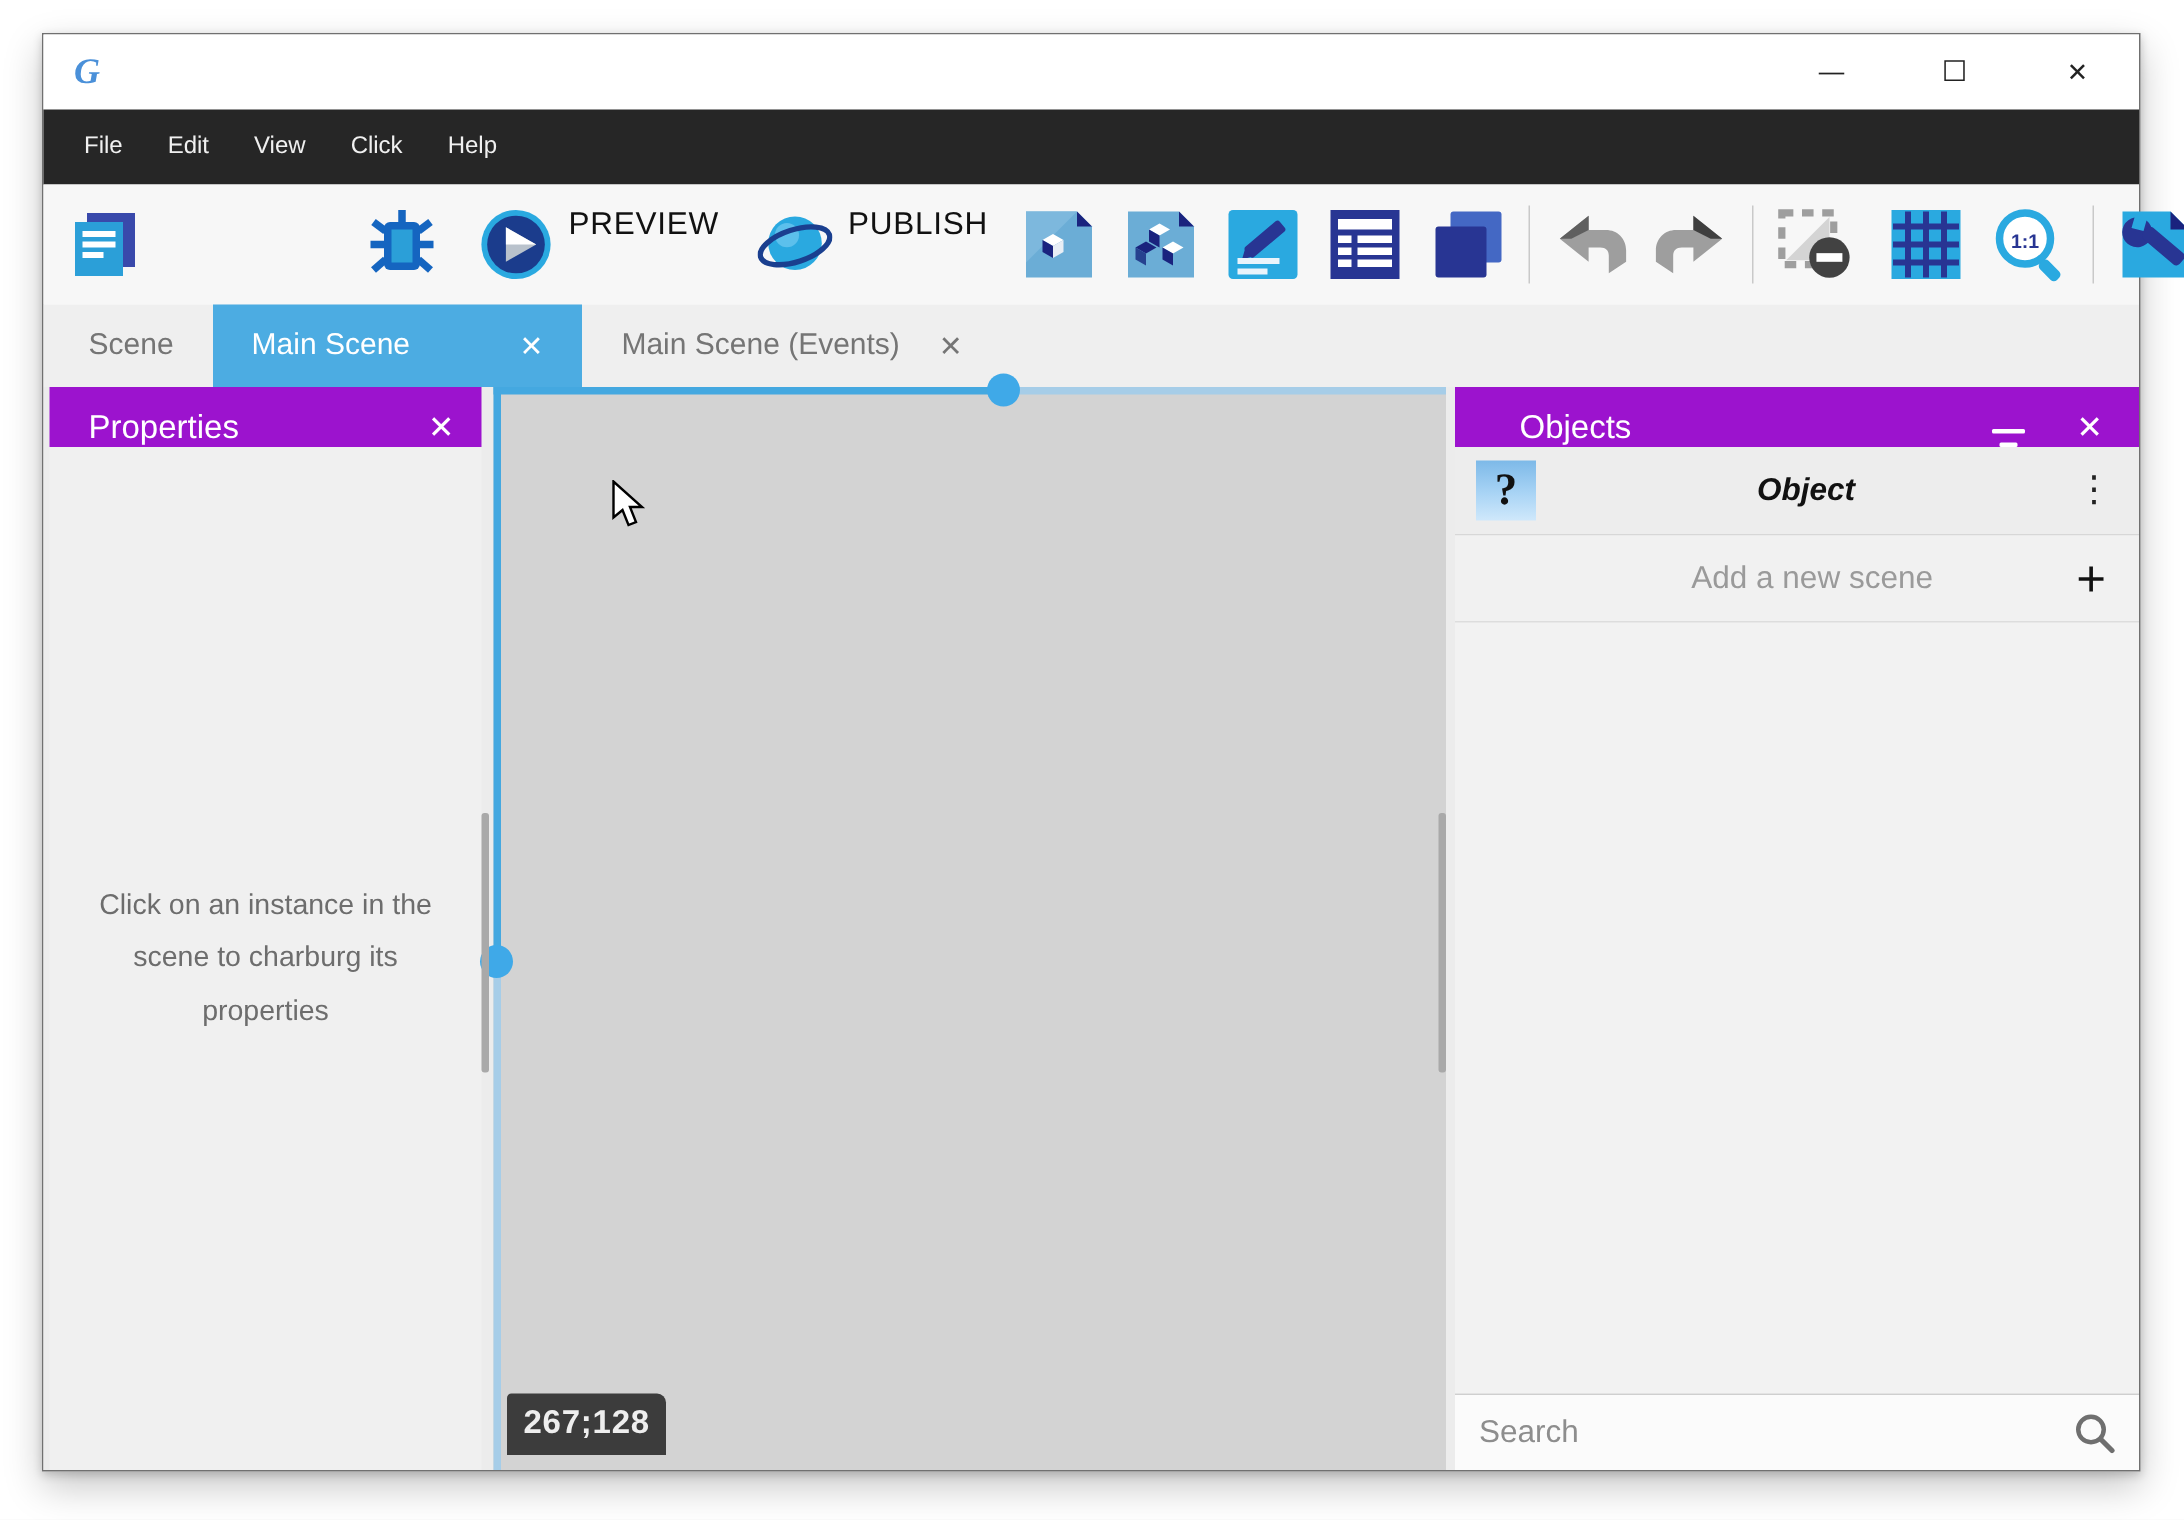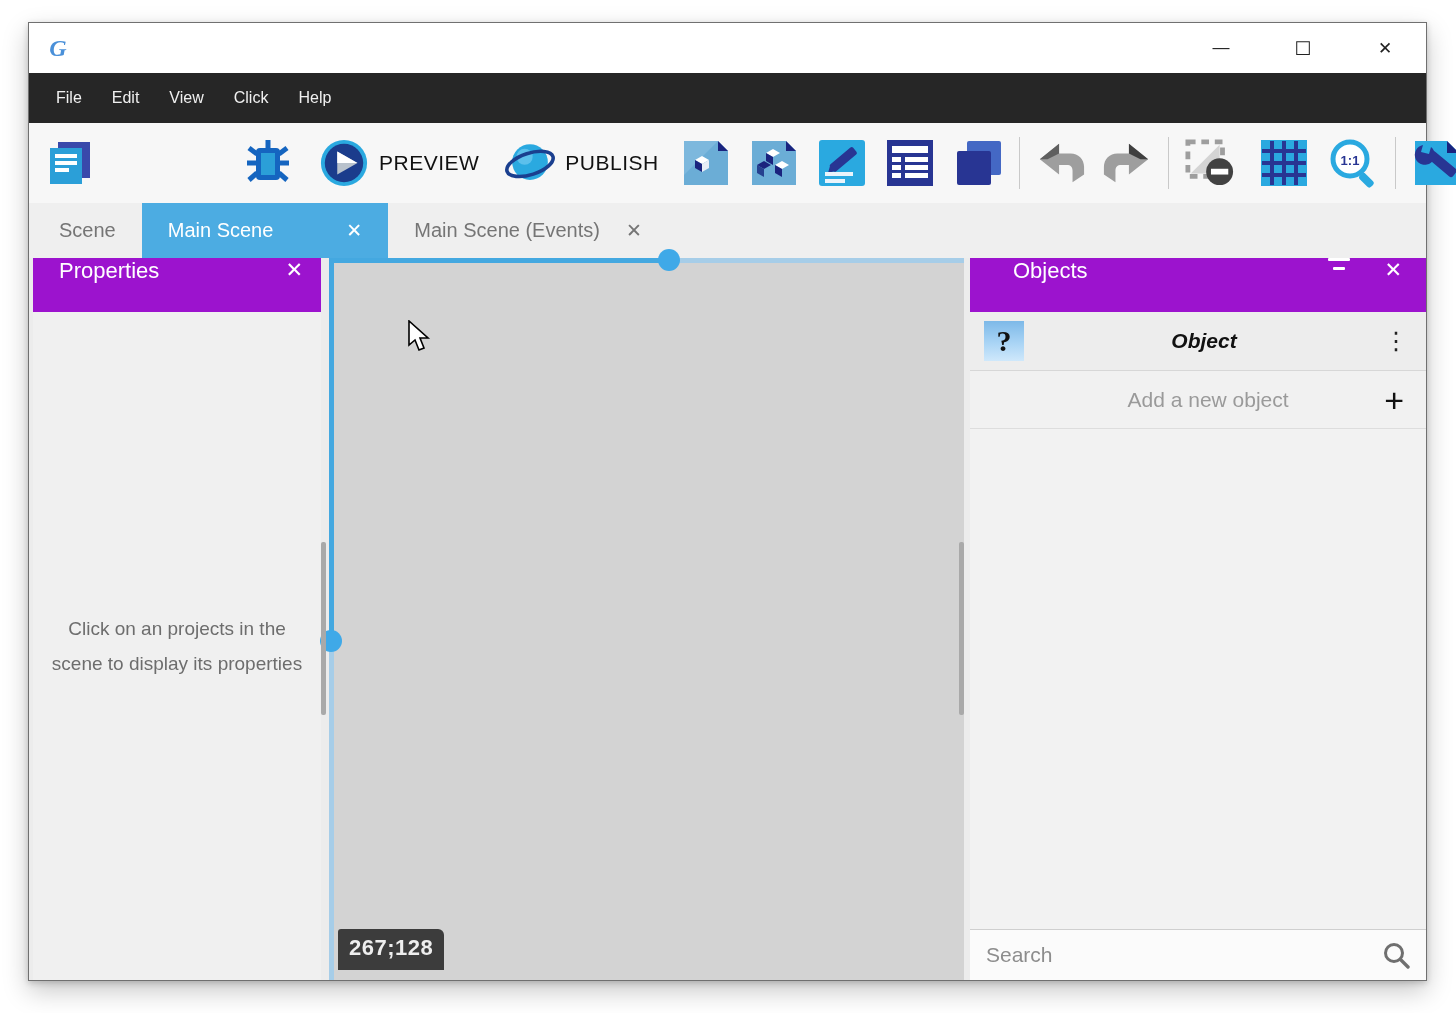--- a/index.html
+++ b/index.html
@@ -24,33 +24,33 @@
 
   
   .menubar { height:50px; background:#262626; display:flex; align-items:center; padding-left:12px; flex:0 0 auto; }
   .menu-item { color:#f0f0f0; font-size:16px; padding:0 15px; height:100%; display:flex; align-items:center; }
 
   
   .toolbar { height:80px; background:#f7f7f7; display:flex; align-items:center; flex:0 0 auto; }
   .tb-icon { width:50px; height:50px; display:flex; align-items:center; justify-content:center; flex:0 0 auto; }
   .tb-label { font-size:21px; color:#111; margin-left:10px; letter-spacing:.5px; }
   .tb-sep { width:1px; height:52px; background:#c9c9c9; margin:0 16px; flex:0 0 auto; }
-  .tb-group { display:flex; align-items:center; }
+  .tb-group { display:flex; align-items:flex-start; }
 
   
   .tabbar { height:55px; background:#efefef; display:flex; align-items:stretch; padding-left:4px; flex:0 0 auto; }
   .tab { display:flex; align-items:center; padding:0 26px; font-size:20px; color:#757575; }
   .tab .tab-close { margin-left:26px; font-size:19px; color:#757575; }
   .tab.active { background:#4cace2; color:#fff;gap:47px; }
   .tab.active .tab-close { color:#fff; }
 
   
   .main { flex:1 1 auto; display:flex; background:#ececec; padding-left:4px; position:relative; min-height:0; }
 
-  .panel-header { height:54px; background:#9c13ce; color:#fff; display:flex; align-items:flex-start;
+  .panel-header { height:40px; background:#9c13ce; color:#fff; display:flex; align-items:flex-end;
     padding:0 18px 0 26px; font-size:22px; flex:0 0 auto; }
   .panel-header .hd-close { margin-left:auto; font-size:21px; color:#fff; }
 
   
   .props { width:288px; background:#f0f0f0; display:flex; flex-direction:column; flex:0 0 auto; }
   .props-body { flex:1; display:flex; align-items:center; justify-content:center; padding:0 18px; }
   .props-empty { font-size:19px; line-height:1.85; color:#6d6d6d; text-align:center; }
 
   .gap-l { width:8px; flex:0 0 auto; }
   .gap-r { width:6px; flex:0 0 auto; }
@@ -289,21 +289,21 @@
   </div>
 
   <div class="main">
 
     <div class="props">
       <div class="panel-header">
         <span>Properties</span>
         <span class="hd-close">✕</span>
       </div>
       <div class="props-body">
-        <div class="props-empty">Click on an projects in the scene to display its properties</div>
+        <div class="props-empty">Click on an instance in the scene to charburg its properties</div>
       </div>
     </div>
 
     <div class="gap-l"></div>
     <div class="gray-thumb thumb-props"></div>
 
     <div class="canvas">
       <div class="hscroll-line">
         <div class="hscroll-a"></div>
           <div class="hscroll-b"></div>
@@ -337,21 +337,21 @@
         <span style="font-size:21px;">✕</span>
       </div>
 
       <div class="obj-row">
         <div class="obj-thumb">?</div>
         <div class="obj-name">Object</div>
         <div class="kebab">⋮</div>
       </div>
 
       <div class="add-row">
-        <div class="add-label">Add a new object</div>
+        <div class="add-label">Add a new scene</div>
         <div class="plus">+</div>
       </div>
 
       <div class="objects-body"></div>
 
       <div class="search-bar">
         <input class="search-input" type="text" placeholder="Search" style="">
         <svg width="28" height="28" viewBox="0 0 28 28">
           <circle cx="12" cy="12" r="8.5" fill="none" stroke="#6f6f6f" stroke-width="3"></circle>
           <line x1="18.5" y1="18.5" x2="26" y2="26" stroke="#6f6f6f" stroke-width="3.4" stroke-linecap="round"></line>

